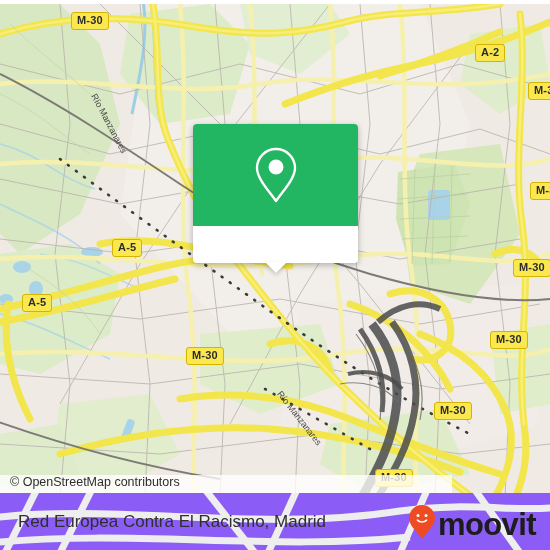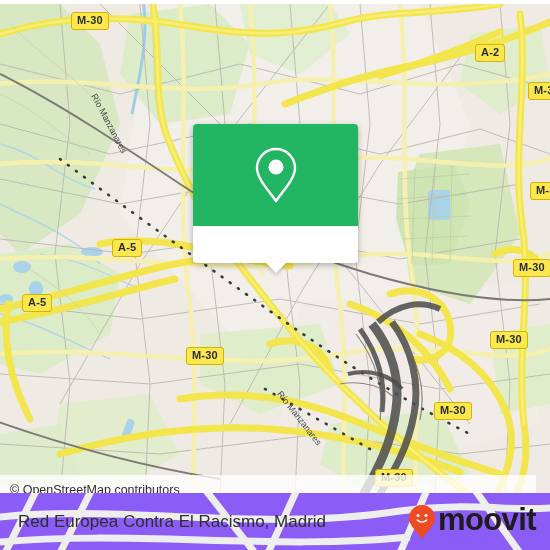--- a/index.html
+++ b/index.html
@@ -38,23 +38,23 @@
   .river-label{
     position:absolute;
     color:#4a4a4a;
     font-size:9px;
     white-space:nowrap;
     font-family:"Liberation Sans", sans-serif;
   }
 
   
   .attrib{
-    position:absolute;left:0;bottom:0;width:536px;height:22px;
+    position:absolute;left:0;bottom:0;width:452px;height:22px;
     background:rgba(255,255,255,0.78);
-    display:flex;align-items:flex-end;
+    display:flex;align-items:flex-start;
   }
   .attrib span{
     font-size:12.5px;color:#2e2e2e;padding-left:10px;
     font-family:"Liberation Sans", sans-serif;
   }
 
   
   .card{
     position:absolute;left:193px;top:124px;width:165px;
     border-radius:4px;
@@ -99,21 +99,21 @@
     position:relative;
     height:57px;
     display:flex;align-items:center;justify-content:space-between;
     padding:0 14px 0 18px;
     box-sizing:border-box;
   }
   .footer-title{
     font-size:17px;color:#2f2f2f;white-space:nowrap;
     font-family:"Liberation Sans", sans-serif;
   }
-  .brand{display:flex;align-items:flex-start;gap:2px;}
+  .brand{display:flex;align-items:flex-end;gap:2px;}
   .brand-word{
     font-size:31px;font-weight:bold;color:#1d1d1d;letter-spacing:-.6px;
     line-height:31px;
     font-family:"Liberation Sans", sans-serif;
   }
 </style>
 </head>
 <body>
 
 <div id="root">

